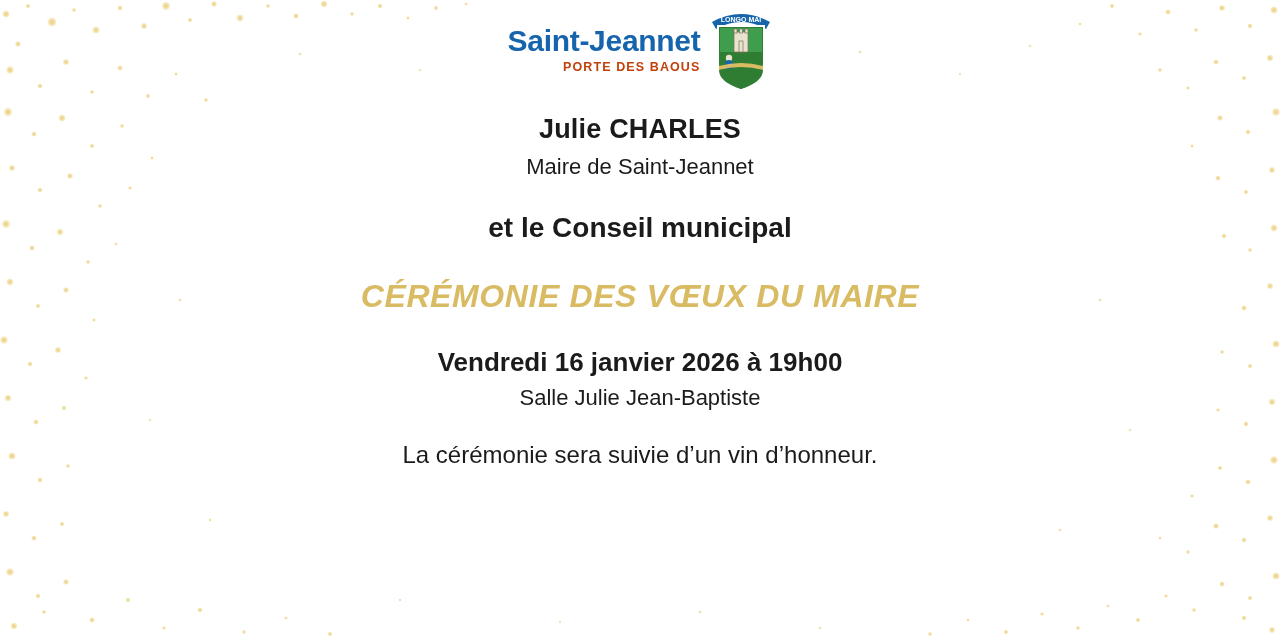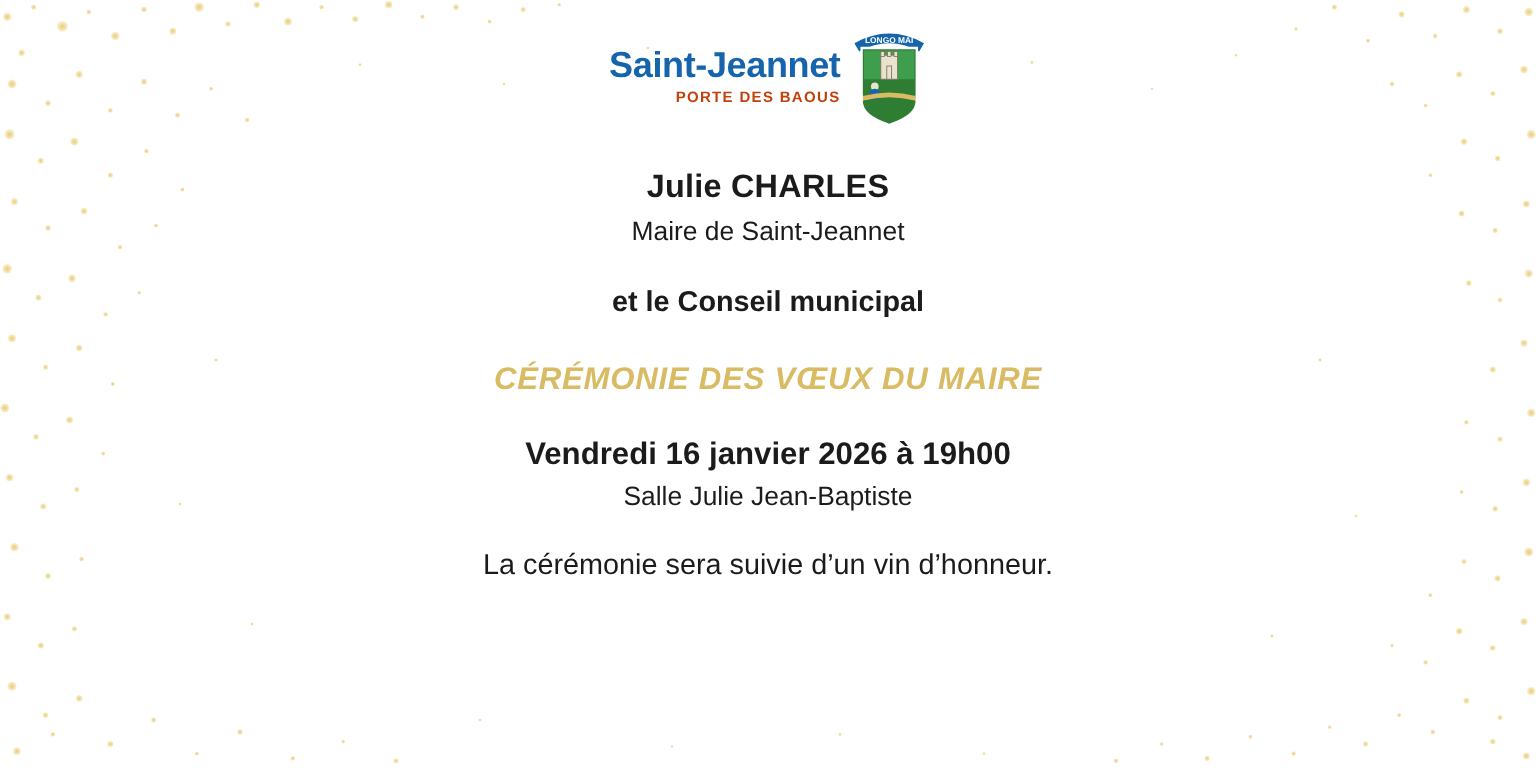--- a/index.html
+++ b/index.html
@@ -31,21 +31,21 @@
   
   .card {
     position: relative;
     z-index: 2;
     width: 1280px;
     height: 640px;
     box-sizing: border-box;
     display: flex;
     flex-direction: column;
     align-items: center;
-    padding-top: 18px;
+    padding-top: 4px;
   }
 
   
   .logo-block {
     display: flex;
     align-items: center;
     justify-content: center;
     gap: 10px;
     height: 92px;
   }
@@ -71,48 +71,48 @@
     text-align: center;
   }
   .crest {
     width: 62px;
     height: 84px;
     position: relative;
   }
 
   
   .body-text {
-    margin-top: 30px;
+    margin-top: 18px;
     text-align: center;
     color: #1b1b1b;
   }
   .name {
     font-size: 27px;
     font-weight: bold;
     letter-spacing: 0.2px;
     margin-bottom: 7px;
   }
   .role {
     font-size: 22px;
     font-weight: normal;
     line-height: 1.35;
   }
   .council {
     margin-top: 30px;
-    font-size: 24px;
+    font-size: 28px;
     font-weight: bold;
   }
   .wish {
     margin-top: 31px;
     font-size: 22px;
     line-height: 1.4;
   }
   .ceremony {
     margin-top: 34px;
-    font-size: 26px;
+    font-size: 32px;
     font-weight: bold;
     font-style: italic;
     color: #d9bb63;
     letter-spacing: 0.6px;
   }
   .date {
     margin-top: 32px;
     font-size: 26px;
     font-weight: bold;
   }

